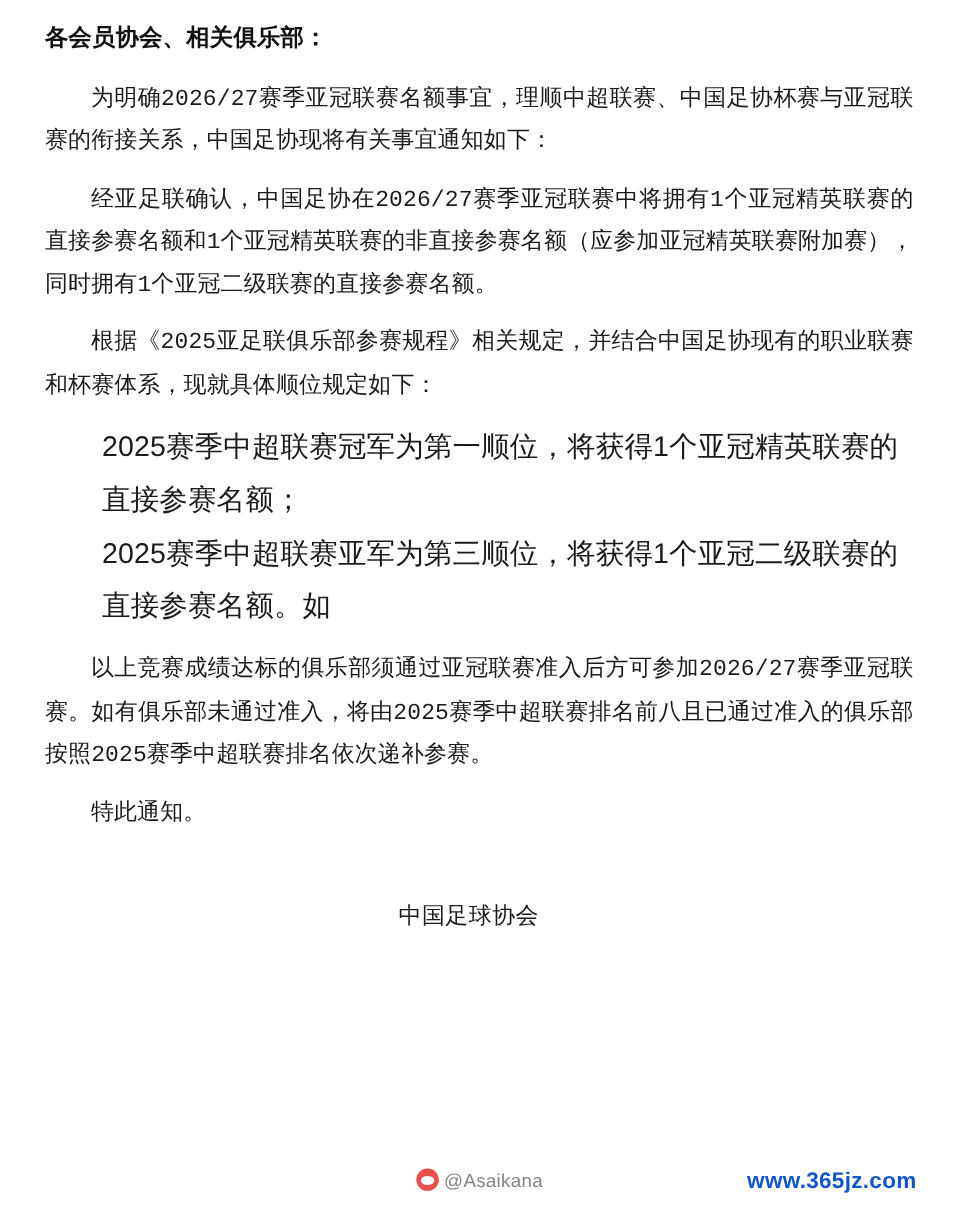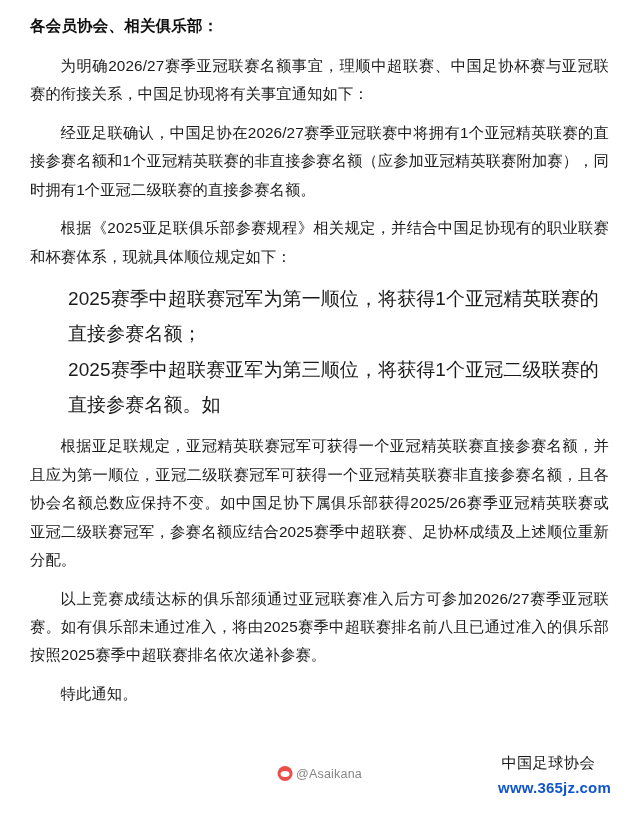--- a/index.html
+++ b/index.html
@@ -34,56 +34,58 @@
     font-size: 15.3px;
     line-height: 1.86;
     color: #1a1a1a;
     margin: 0 0 10px 0;
     text-align: justify;
     text-justify: inter-ideograph;
     letter-spacing: 0.1px;
   }
   .para.indent {
     text-indent: 2em;
+    font-family: Liberation Mono, monospace;
   }
   .block {
     font-size: 19px;
     line-height: 1.86;
     color: #1a1a1a;
     margin: 0 0 10px 0;
     padding-left: 2em;
     letter-spacing: 0.1px;
   }
   .block .ln {
     display: block;
     white-space: normal;
   }
   .signature {
     margin-top: 40px;
-    text-align: right;
+    text-align: center;
     padding-right: 14px;
+    font-family: Liberation Mono, monospace;
   }
   .sign-org {
     font-size: 15.3px;
     line-height: 2.0;
     color: #1a1a1a;
     letter-spacing: 0.3px;
   }
   .footer {
     position: absolute;
     left: 0;
     bottom: 0;
     width: 639px;
     height: 40px;
   }
   .watermark {
     position: absolute;
     left: 50%;
     transform: translateX(-50%);
-    bottom: 23px;
+    bottom: 10px;
     display: flex;
     align-items: center;
     gap: 4px;
     opacity: 0.92;
   }
   .weibo-icon {
     width: 15px;
     height: 15px;
     border-radius: 50%;
     background: #e8413c;
@@ -124,21 +126,20 @@
 
   <p class="para indent">为明确2026/27赛季亚冠联赛名额事宜，理顺中超联赛、中国足协杯赛与亚冠联赛的衔接关系，中国足协现将有关事宜通知如下：</p>
   <p class="para indent">经亚足联确认，中国足协在2026/27赛季亚冠联赛中将拥有1个亚冠精英联赛的直接参赛名额和1个亚冠精英联赛的非直接参赛名额（应参加亚冠精英联赛附加赛），同时拥有1个亚冠二级联赛的直接参赛名额。</p>
   <p class="para indent">根据《2025亚足联俱乐部参赛规程》相关规定，并结合中国足协现有的职业联赛和杯赛体系，现就具体顺位规定如下：</p>
 
   <div class="block">
     <span class="ln">2025赛季中超联赛冠军为第一顺位，将获得1个亚冠精英联赛的直接参赛名额；</span>
     <span class="ln">2025赛季中超联赛亚军为第三顺位，将获得1个亚冠二级联赛的直接参赛名额。如</span>
   </div>
 
-  <p class="para indent">根据亚足联规定，亚冠精英联赛冠军可获得一个亚冠精英联赛直接参赛名额，并且应为第一顺位，亚冠二级联赛冠军可获得一个亚冠精英联赛非直接参赛名额，且各协会名额总数应保持不变。如中国足协下属俱乐部获得2025/26赛季亚冠精英联赛或亚冠二级联赛冠军，参赛名额应结合2025赛季中超联赛、足协杯成绩及上述顺位重新分配。</p>
   <p class="para indent">以上竞赛成绩达标的俱乐部须通过亚冠联赛准入后方可参加2026/27赛季亚冠联赛。如有俱乐部未通过准入，将由2025赛季中超联赛排名前八且已通过准入的俱乐部按照2025赛季中超联赛排名依次递补参赛。</p>
   <p class="para indent">特此通知。</p>
 
   <div class="signature">
     <div class="sign-org">中国足球协会</div>
 
   </div>
 
   <div class="footer">
     <div class="watermark">

